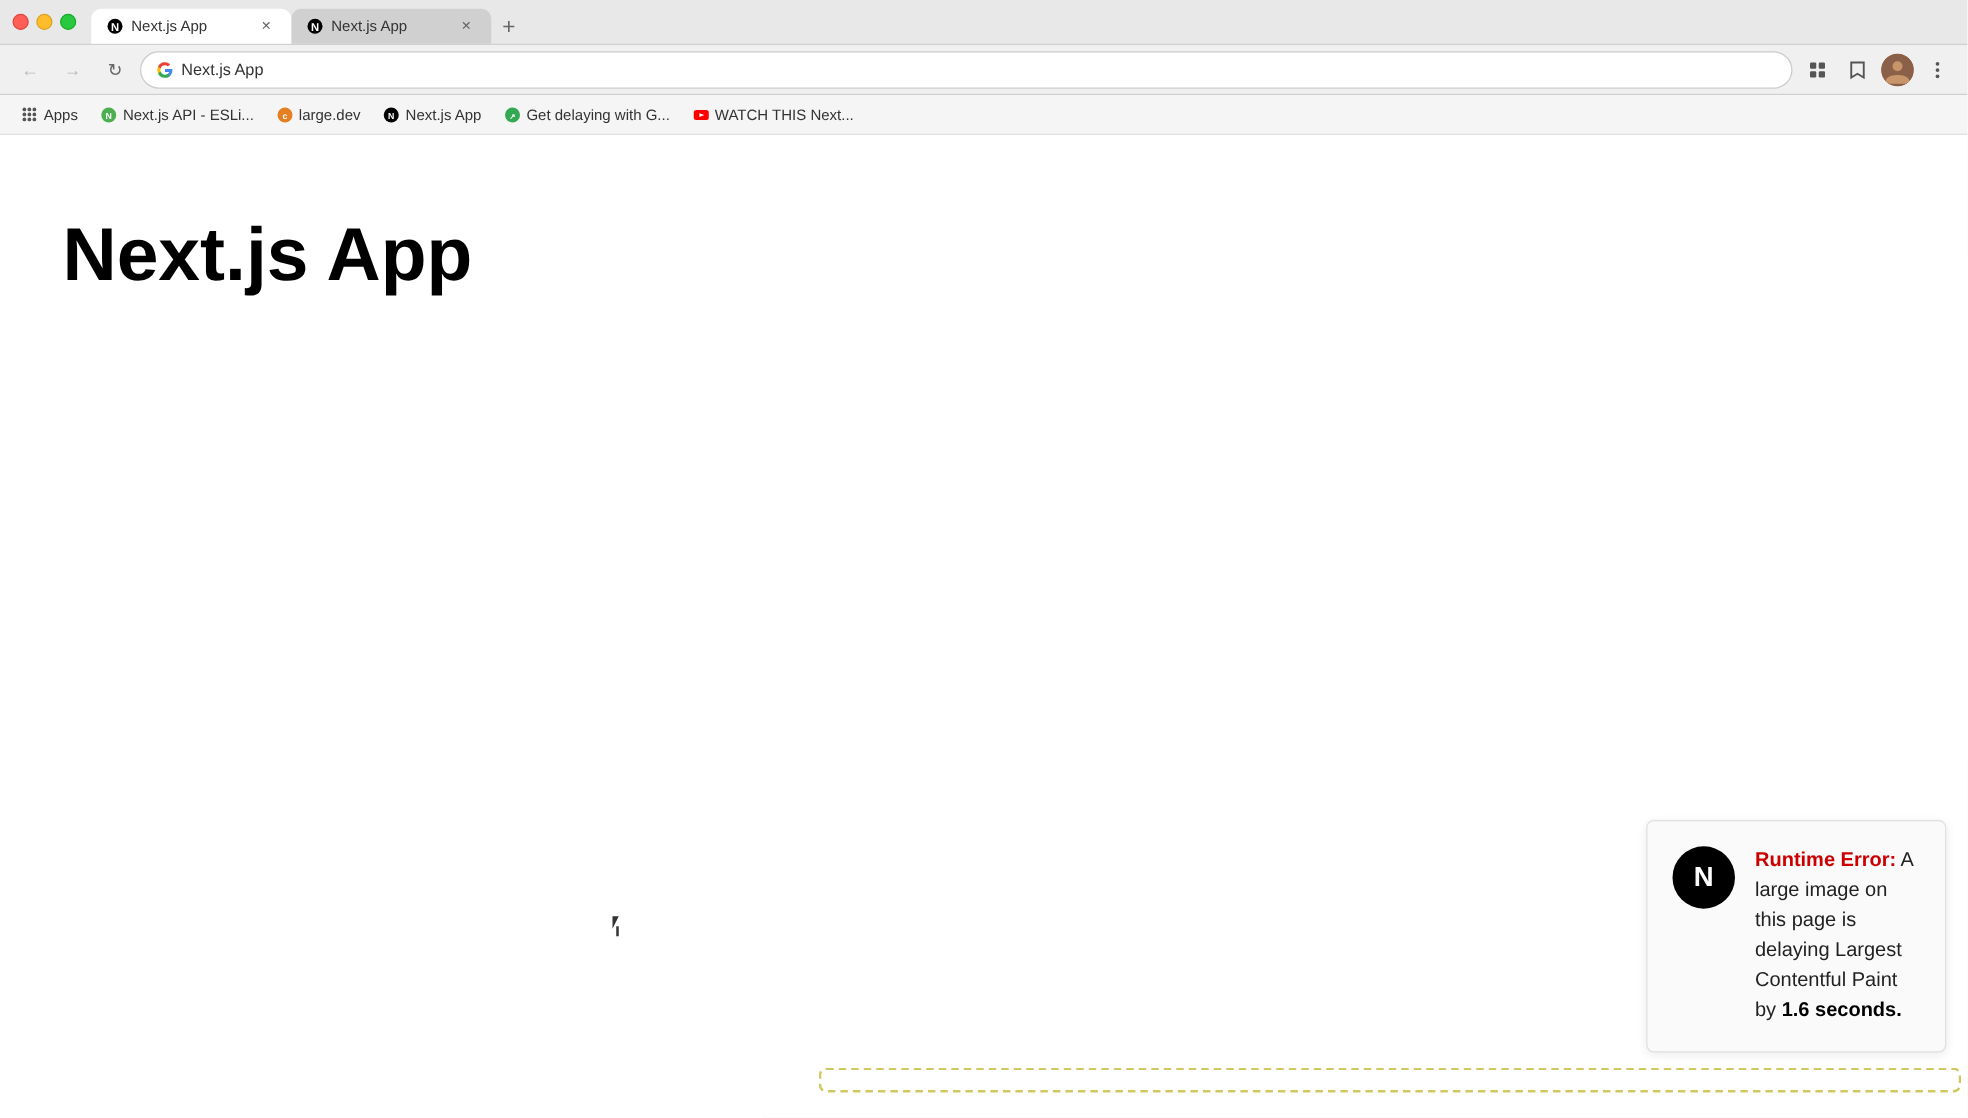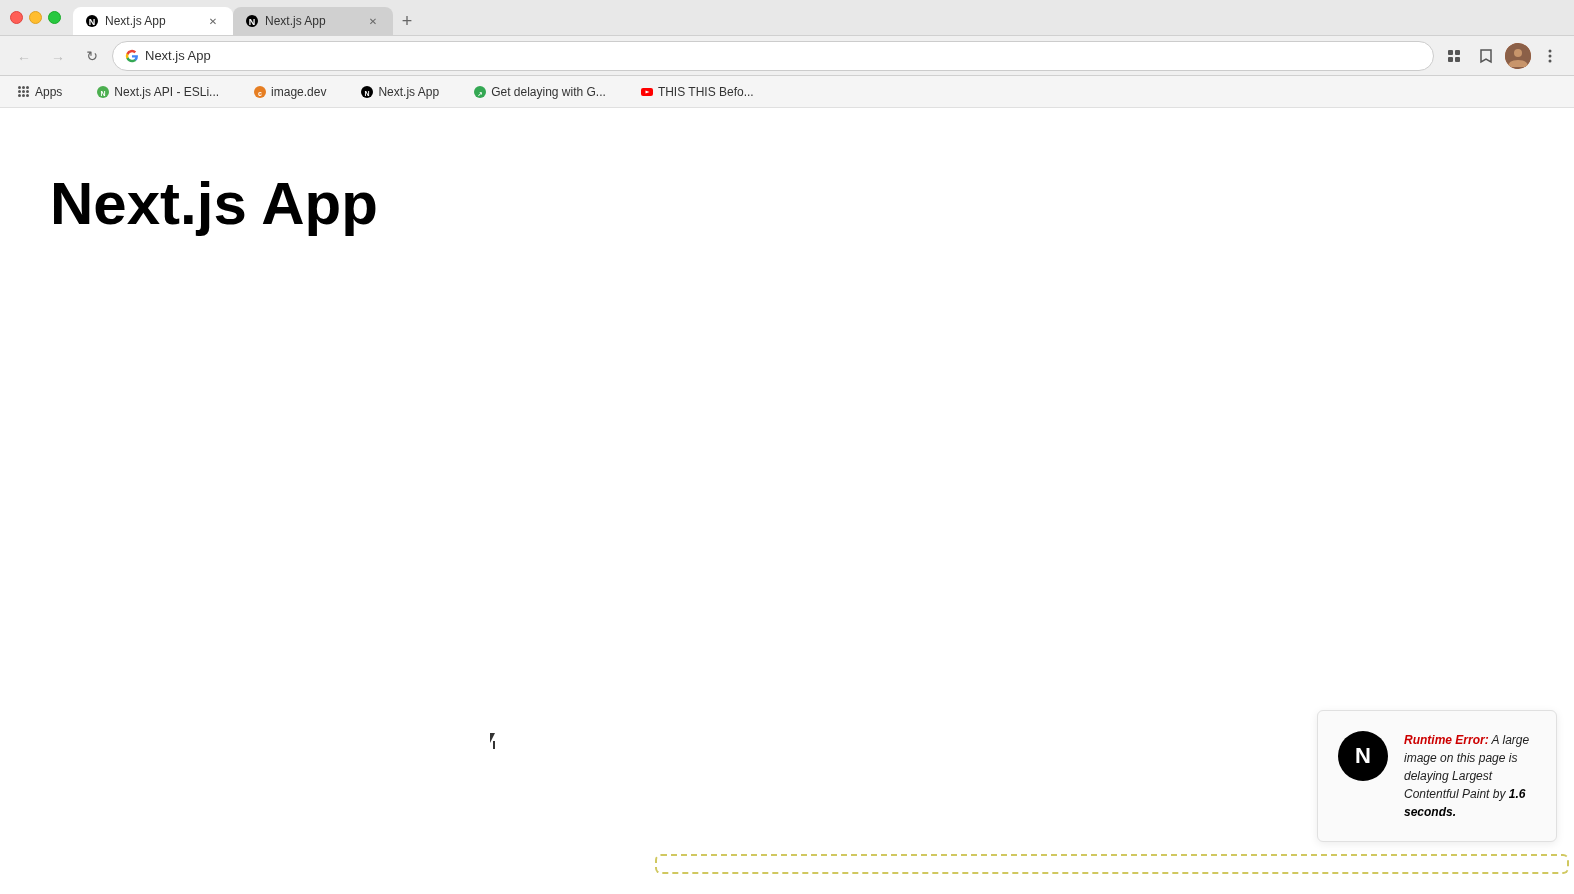--- a/index.html
+++ b/index.html
@@ -167,21 +167,21 @@
       cursor: pointer;
     }
 
     
     .bookmarks-bar {
       background: #f5f5f5;
       height: 32px;
       display: flex;
       align-items: center;
       padding: 0 10px;
-      gap: 18px;
+      gap: 2px;
       border-bottom: 1px solid #e0e0e0;
     }
     .bookmark-item {
       display: flex;
       align-items: center;
       gap: 4px;
       padding: 3px 8px;
       border-radius: 4px;
       cursor: pointer;
       font-size: 12px;
@@ -250,24 +250,23 @@
       flex-shrink: 0;
     }
     .next-logo-text {
       color: #fff;
       font-size: 22px;
       font-weight: 700;
       font-family: -apple-system, sans-serif;
     }
 
     .error-text {
-      font-size: 12px;
+      font-size: 16px;
       color: #222;
       line-height: 1.5;
-      font-style: italic;
     }
     .error-label {
       color: #cc0000;
       font-weight: 700;
     }
     .error-bold {
       font-weight: 700;
       color: #000;
     }
 
@@ -423,21 +422,21 @@
       <text x="7" y="10.5" text-anchor="middle" fill="white" font-size="7" font-weight="bold" font-family="sans-serif">N</text>
     </svg>
     <span>Next.js API - ESLi...</span>
   </div>
 
   <div class="bookmark-item">
     <svg class="bookmark-favicon" viewBox="0 0 14 14">
       <circle cx="7" cy="7" r="6" fill="#e67e22"></circle>
       <text x="7" y="10.5" text-anchor="middle" fill="white" font-size="7" font-weight="bold" font-family="sans-serif">c</text>
     </svg>
-    <span>image.dev</span>
+    <span>large.dev</span>
   </div>
 
   <div class="bookmark-item">
     <svg class="bookmark-favicon" viewBox="0 0 14 14">
       <circle cx="7" cy="7" r="6" fill="#000"></circle>
       <text x="7" y="10.5" text-anchor="middle" fill="white" font-size="7" font-weight="bold" font-family="sans-serif">N</text>
     </svg>
     <span>Next.js App</span>
   </div>
 
@@ -447,21 +446,21 @@
       <text x="7" y="10.5" text-anchor="middle" fill="white" font-size="6" font-weight="bold" font-family="sans-serif">↗</text>
     </svg>
     <span>Get delaying with G...</span>
   </div>
 
   <div class="bookmark-item">
     <svg class="bookmark-favicon" viewBox="0 0 14 14">
       <rect x="1" y="3" width="12" height="8" rx="2" fill="#ff0000"></rect>
       <polygon points="5.5,5.5 9.5,7 5.5,8.5" fill="white"></polygon>
     </svg>
-    <span>THIS THIS Befo...</span>
+    <span>WATCH THIS Next...</span>
   </div>
 </div>
 
 <div class="page-content">
   <h1 class="page-heading">Next.js App</h1>
 
   <div class="cursor"></div>
 
   <div class="error-panel-wrapper">
     <div class="error-panel">

